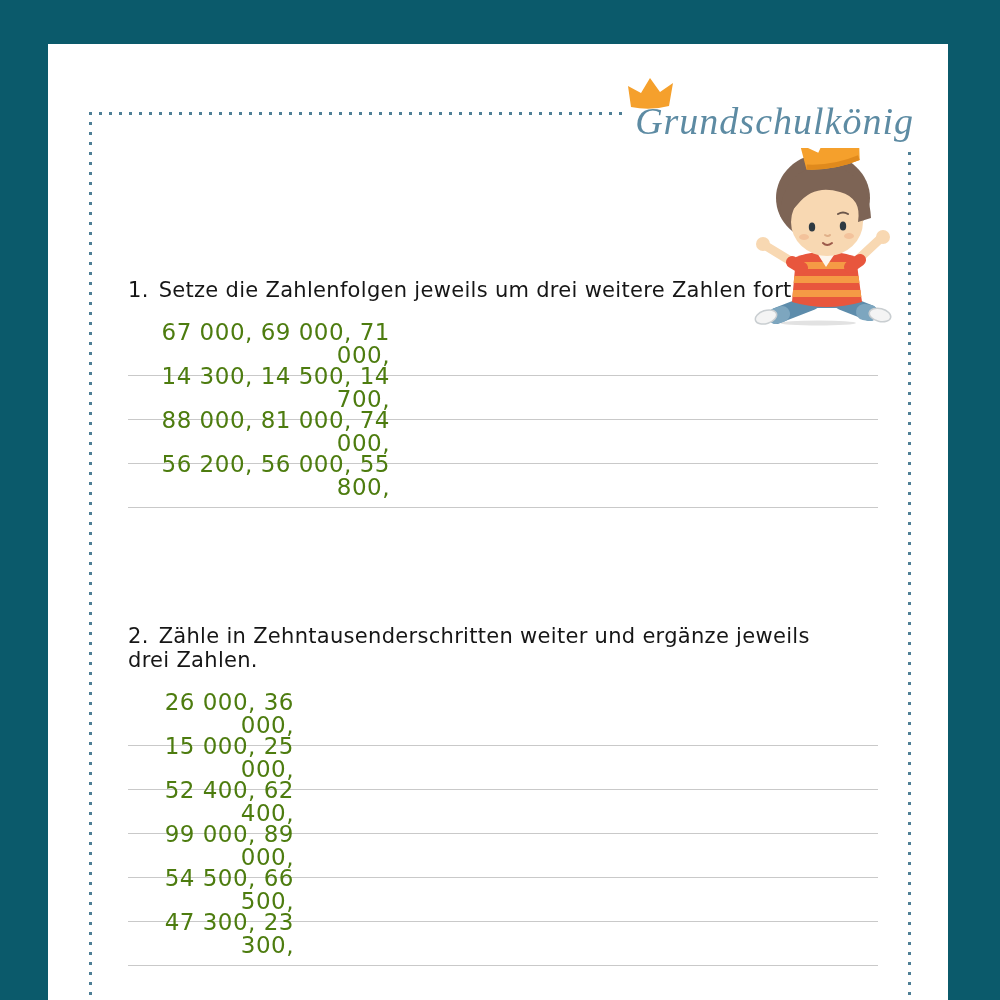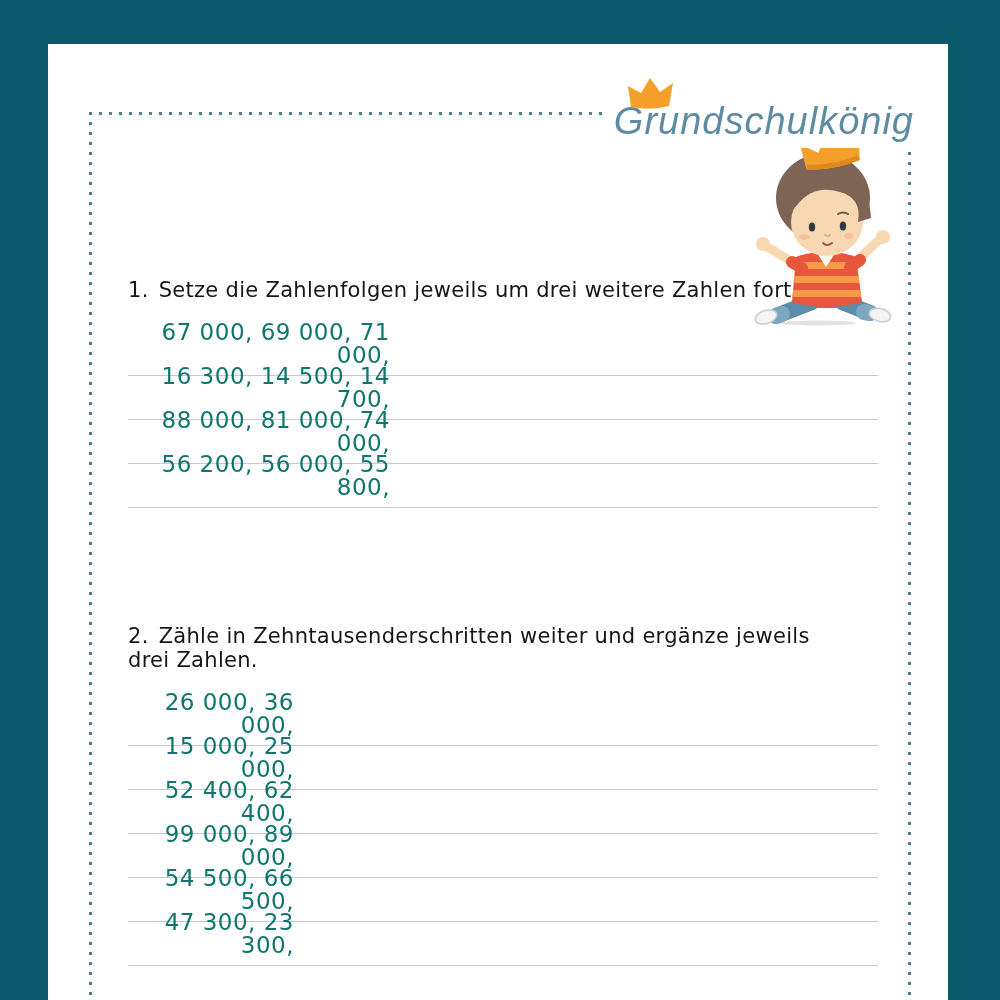--- a/index.html
+++ b/index.html
@@ -22,21 +22,21 @@
     position:absolute;width:3px;
     background-image:repeating-linear-gradient(to bottom,#4f7f96 0 3px,transparent 3px 10px);
   }
   .dots-top{left:41px;top:68px;width:821px;}
   .dots-left{left:41px;top:68px;height:888px;}
   .dots-right{left:860px;top:68px;height:888px;}
 
   .logo{
     position:absolute;top:54px;right:28px;z-index:3;
     background:#fff;padding:2px 6px 6px 10px;
-    font-family:Liberation Sans, sans-serif;
+    font-family:Liberation Serif, serif;
     font-style:italic;font-size:38px;line-height:42px;
     color:#5d8ba3;letter-spacing:1px;
   }
   .logo-crown{position:absolute;left:580px;top:34px;z-index:4;}
 
   .page-title{
     position:absolute;left:80px;top:100px;
     font-size:41px;line-height:48px;color:#141414;
     letter-spacing:1px;font-weight:500;
   }
@@ -53,21 +53,21 @@
 
   .seq-block{position:absolute;left:80px;width:750px;}
   .seq-1{top:288px;}
   .seq-2{top:658px;}
   .seq-row{
     height:43px;border-bottom:1.5px solid #c9c9c9;
     display:flex;align-items:flex-end;
   }
   .seq-text{
     display:block;line-height:1;padding-bottom:8px;
-    font-size:23px;color:#0f766e;letter-spacing:.5px;
+    font-size:23px;color:#4d7c0f;letter-spacing:.5px;
     text-align:right;
   }
   .seq-1 .seq-text{width:262px;}
   .seq-2 .seq-text{width:166px;}
 </style>
 </head>
 <body>
 
 <div class="sheet">
 
@@ -139,21 +139,21 @@
   <div class="instr instr-1">
     <span class="num">1.</span><span>Setze die Zahlenfolgen jeweils um drei weitere Zahlen fort.</span>
   </div>
 
   <div class="seq-block seq-1">
     <div class="seq-row">
         <span class="seq-text">67 000, 69 000, 71 000,</span>
         <span></span>
       </div>
     <div class="seq-row">
-        <span class="seq-text">16 300, 14 500, 14 700,</span>
+        <span class="seq-text">14 300, 14 500, 14 700,</span>
         <span></span>
       </div>
     <div class="seq-row">
         <span class="seq-text">88 000, 81 000, 74 000,</span>
         <span></span>
       </div>
     <div class="seq-row">
         <span class="seq-text">56 200, 56 000, 55 800,</span>
         <span></span>
       </div>

